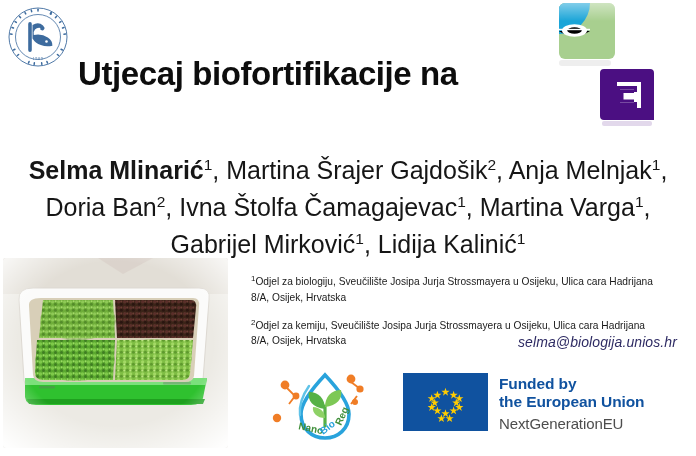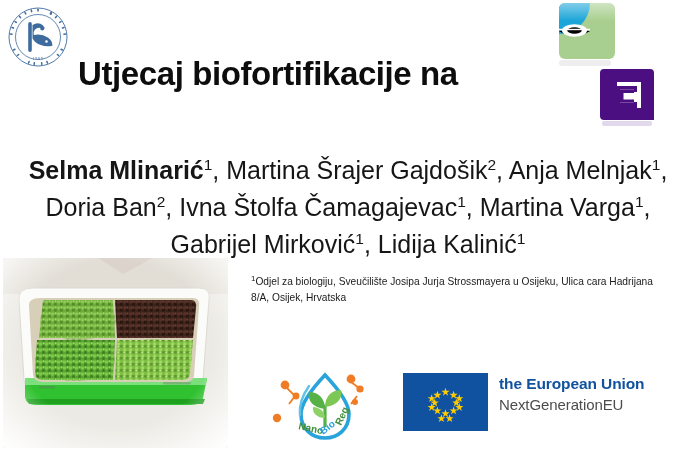--- a/index.html
+++ b/index.html
@@ -267,22 +267,26 @@
       </g>
 
       <rect width="225" height="190" fill="url(#vig)"></rect>
     </svg>
   </div>
 
   <div class="affil">
     <p>
       <sup>1</sup><span>Odjel za biologiju, Sveučilište Josipa Jurja Strossmayera  u Osijeku, Ulica cara Hadrijana 8/A, Osijek, Hrvatska</span>
     </p>
-  </div>
-
+    <p>
+      <sup>2</sup><span>Odjel za kemiju, Sveučilište Josipa Jurja Strossmayera  u Osijeku, Ulica cara Hadrijana 8/A, Osijek, Hrvatska</span>
+    </p>
+  </div>
+
+  <div class="email">selma@biologija.unios.hr</div>
 
   <div class="logo-nano">
     <svg viewBox="0 0 120 84" xmlns="http://www.w3.org/2000/svg" aria-hidden="true">
 
       <g stroke="#f07d26" stroke-width="1.8" fill="none">
         <path d="M22 22 L30 30 L24 38"></path>
         <path d="M86 16 L94 22"></path>
         <path d="M92 30 L86 38"></path>
       </g>
       <g fill="#f07d26">
@@ -328,18 +332,19 @@
           <polygon points="28.7,21.2 29.7,24.2 32.8,24.2 30.3,26.1 31.3,29.1 28.7,27.2 26.1,29.1 27.1,26.1 24.6,24.2 27.7,24.2"></polygon>
           <polygon points="56.3,21.2 57.3,24.2 60.4,24.2 57.9,26.1 58.9,29.1 56.3,27.2 53.7,29.1 54.7,26.1 52.2,24.2 55.3,24.2"></polygon>
           <polygon points="28.7,30.1 29.7,33.1 32.8,33.1 30.3,35 31.3,38 28.7,36.1 26.1,38 27.1,35 24.6,33.1 27.7,33.1"></polygon>
           <polygon points="56.3,30.1 57.3,33.1 60.4,33.1 57.9,35 58.9,38 56.3,36.1 53.7,38 54.7,35 52.2,33.1 55.3,33.1"></polygon>
           <polygon points="38.4,41.2 39.4,44.2 42.5,44.2 40,46.1 41,49.1 38.4,47.2 35.8,49.1 36.8,46.1 34.3,44.2 37.4,44.2"></polygon>
           <polygon points="46.6,41.2 47.6,44.2 50.7,44.2 48.2,46.1 49.2,49.1 46.6,47.2 44,49.1 45,46.1 42.5,44.2 45.6,44.2"></polygon>
         </g>
       </svg>
     </div>
     <div class="eu-text">
+      <div class="eu-line1">Funded by</div>
       <div class="eu-line2">the European Union</div>
       <div class="eu-line3">NextGenerationEU</div>
     </div>
   </div>
 
 </div>
 
 </body></html>

